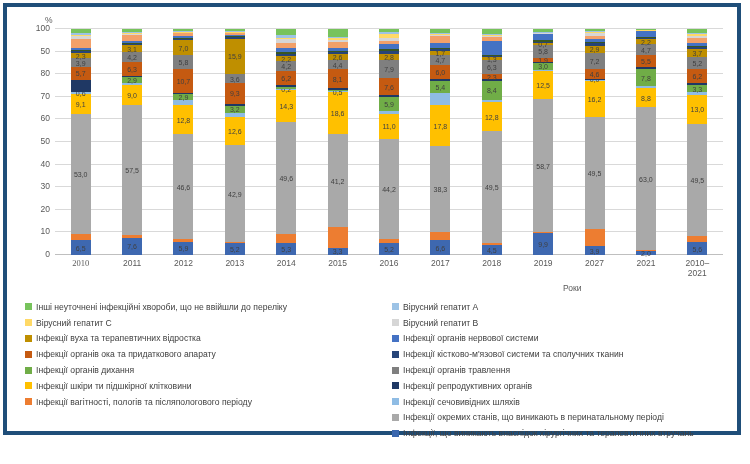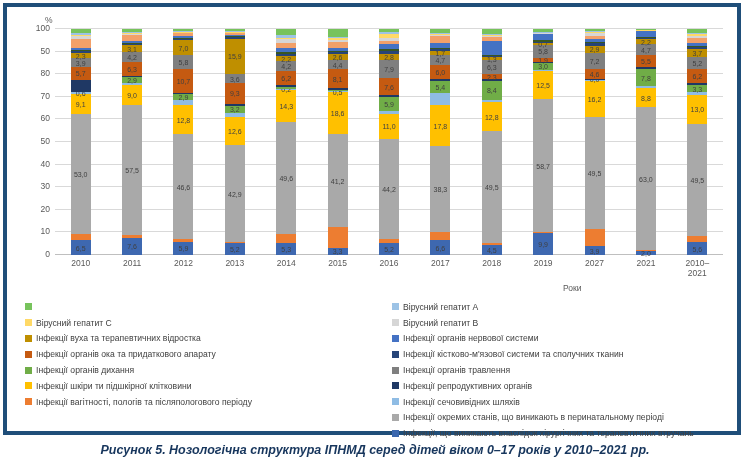--- a/index.html
+++ b/index.html
@@ -501,21 +501,21 @@
             <div class="seg" style="bottom: 207.694px; height: 1.13px; background: rgb(55, 86, 35);"></div>
             <div class="seg" style="bottom: 208.824px; height: 3.616px; background: rgb(68, 114, 196);"></div>
             <div class="seg" style="bottom: 212.44px; height: 4.972px; background: rgb(242, 160, 105);"></div>
             <div class="seg" style="bottom: 217.412px; height: 1.356px; background: rgb(214, 214, 214);"></div>
             <div class="seg" style="bottom: 218.768px; height: 1.808px; background: rgb(255, 217, 102);"></div>
             <div class="seg" style="bottom: 220.576px; height: 1.13px; background: rgb(157, 195, 230);"></div>
             <div class="seg" style="bottom: 221.706px; height: 4.294px; background: rgb(119, 195, 92);"></div>
           </div>
         </div>
       <div class="xticks" id="xticks">
-          <div class="xtick" style="left: 3.84615%;">2010</div>
+          <div class="xtick" style="left: 3.84615%; font-family: Liberation Serif, serif;">2010</div>
           <div class="xtick" style="left: 11.5385%;">2011</div>
           <div class="xtick" style="left: 19.2308%;">2012</div>
           <div class="xtick" style="left: 26.9231%;">2013</div>
           <div class="xtick" style="left: 34.6154%;">2014</div>
           <div class="xtick" style="left: 42.3077%;">2015</div>
           <div class="xtick" style="left: 50%;">2016</div>
           <div class="xtick" style="left: 57.6923%;">2017</div>
           <div class="xtick" style="left: 65.3846%;">2018</div>
           <div class="xtick" style="left: 73.0769%;">2019</div>
           <div class="xtick" style="left: 80.7692%;">2027</div>
@@ -523,20 +523,21 @@
           <div class="xtick" style="left: 96.1538%;">
             <div>2010–</div>
             <div>2021</div>
           </div>
         </div>
       <div class="xaxis-title">Роки</div>
       <div class="legend">
         <div class="legend-col left" id="legend-left">
             <div class="legend-item">
               <span class="swatch" style="background: rgb(119, 195, 92);"></span>
+              <span class="legend-label">Інші неуточнені інфекційні хвороби, що не ввійшли до переліку</span>
             </div>
             <div class="legend-item">
               <span class="swatch" style="background: rgb(255, 217, 102);"></span>
               <span class="legend-label">Вірусний гепатит С</span>
             </div>
             <div class="legend-item">
               <span class="swatch" style="background: rgb(191, 143, 0);"></span>
               <span class="legend-label">Інфекції вуха та терапевтичних відростка</span>
             </div>
             <div class="legend-item">
@@ -590,14 +591,13 @@
               <span class="legend-label">Інфекції окремих станів, що виникають в перинатальному періоді</span>
             </div>
             <div class="legend-item">
               <span class="swatch" style="background: rgb(58, 103, 174);"></span>
               <span class="legend-label">Інфекції, що виникають внаслідок хірургічних та терапевтичних втручань</span>
             </div>
           </div>
       </div>
     </div>
   </div>
-  <div class="caption">Рисунок 5. Нозологічна структура ІПНМД серед дітей віком 0–17 років у 2010–2021 рр.</div>
 </div>
 
 </body></html>

